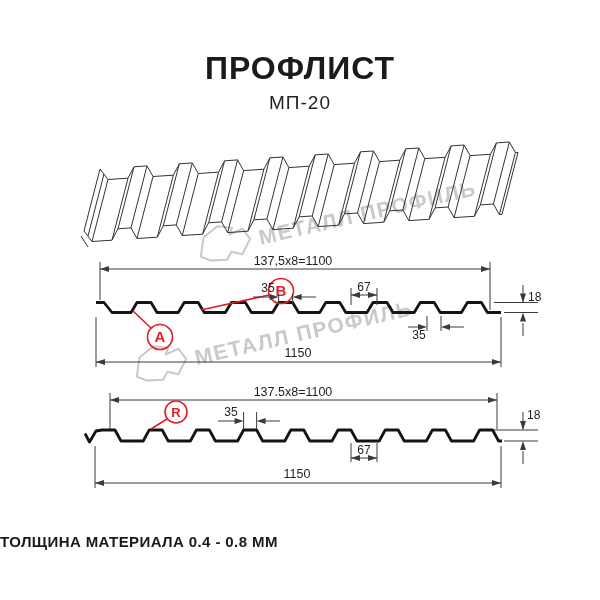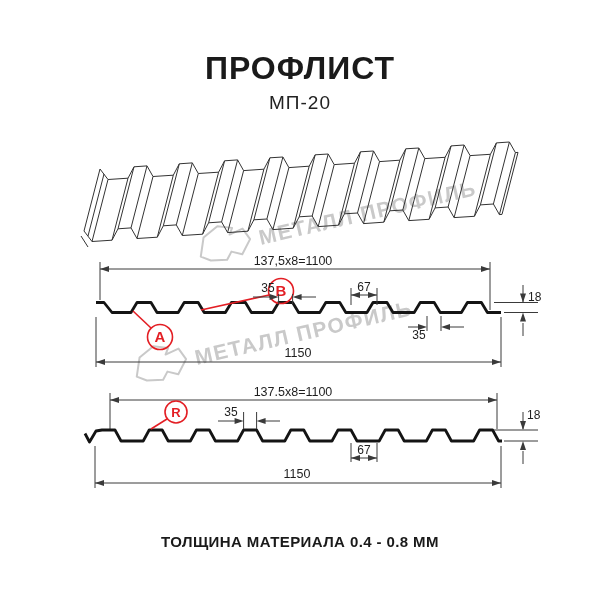--- a/index.html
+++ b/index.html
@@ -2,21 +2,21 @@
 <html><head>
 <meta charset="utf-8">
 <style>
   html,body{margin:0;padding:0;background:#fff;}
   .page{position:relative;width:592px;height:600px;background:#ffffff;overflow:hidden;
         font-family:"Liberation Sans",sans-serif;}
   .page-title{position:absolute;left:0;top:50px;width:600px;text-align:center;
         font-size:32px;font-weight:800;letter-spacing:1px;color:#1a1a1a;margin:0;}
   .profile-model{position:absolute;left:0;top:92px;width:600px;text-align:center;
         font-size:19px;font-weight:500;letter-spacing:1px;color:#222;}
-  .material-note{position:absolute;left:0;top:533px;width:600px;text-align:center;
+  .material-note{position:absolute;left:0;top:533px;width:600px;text-align:left;
         font-size:15px;font-weight:600;letter-spacing:.4px;color:#1a1a1a;}
   svg.layer{position:absolute;left:0;top:0;width:600px;height:600px;}
   .thick{fill:none;stroke:#141414;stroke-width:2.8;stroke-linejoin:round;stroke-linecap:butt;}
   .thin{fill:none;stroke:#3a3a3a;stroke-width:1;}
   .ah{fill:#3a3a3a;stroke:none;}
   .persp{fill:none;stroke:#333;stroke-width:1;stroke-linejoin:round;}
   text.dim{font-family:"Liberation Sans",sans-serif;font-size:12px;fill:#1e1e1e;}
   text.dimbig{font-family:"Liberation Sans",sans-serif;font-size:12.5px;fill:#1e1e1e;}
   .red{stroke:#e31e24;fill:none;stroke-width:1.6;}
   text.redlbl{font-family:"Liberation Sans",sans-serif;font-weight:700;fill:#e31e24;}

